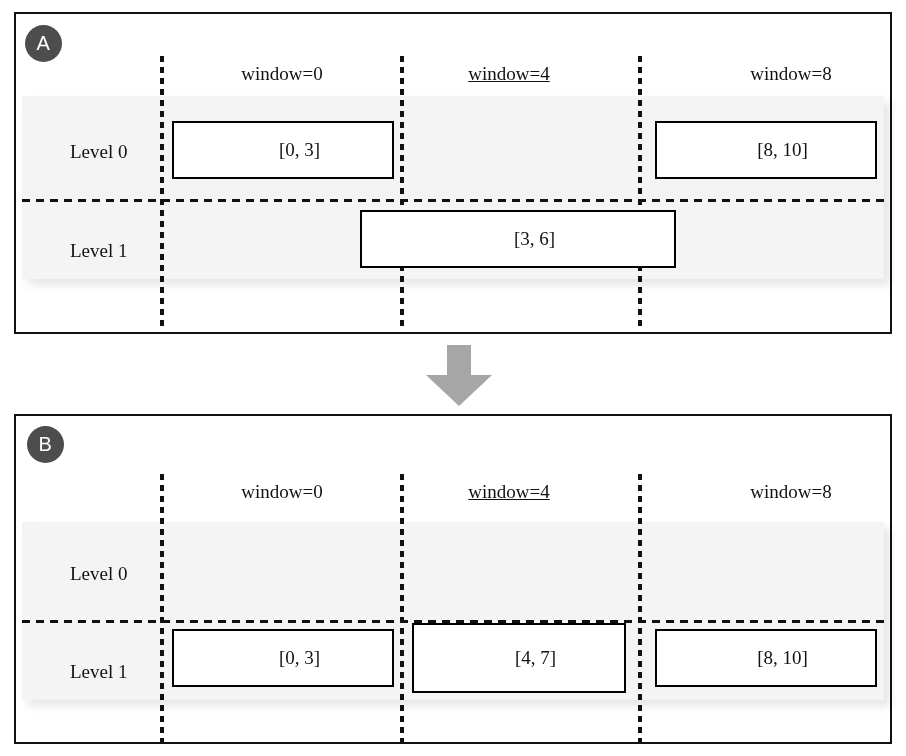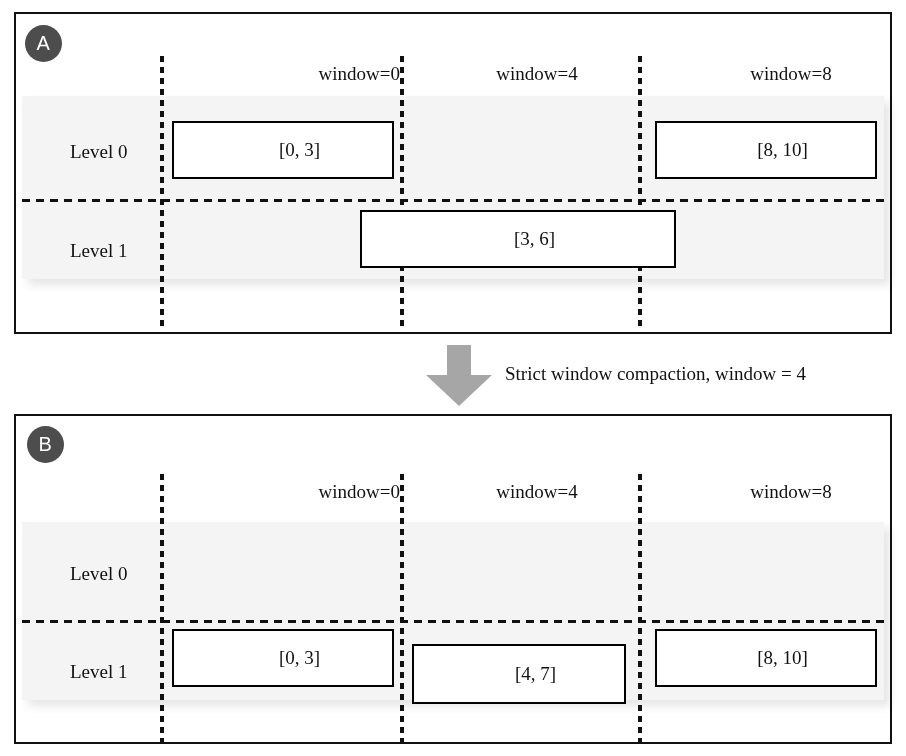--- a/index.html
+++ b/index.html
@@ -89,22 +89,22 @@
 
   
   .colhead {
     position: absolute;
     font-size: 19px;
     text-align: center;
     white-space: nowrap;
   }
   .colhead-a { top: 49px; }
   .colhead-b { top: 65px; }
-  .col0 { left: 148px; width: 236px; text-align: right; }
-  .col1 { left: 403px; width: 236px; }
+  .col0 { left: 148px; width: 236px; }
+  .col1 { left: 375px; width: 236px; text-decoration: underline; }
   .col2 { left: 655px; width: 240px; }
 
   
   .levlabel {
     position: absolute;
     font-size: 19px;
     white-space: nowrap;
     left: 30px;
     width: 112px;
     margin-left: 24px;
@@ -129,21 +129,21 @@
     padding-left: 33px;
   }
 
   
   #a-l0-b0 { left: 156px; top: 107px; width: 222px; height: 58px; }
   #a-l0-b1 { left: 639px; top: 107px; width: 222px; height: 58px; }
   #a-l1-b0 { left: 344px; top: 196px; width: 316px; height: 58px; }
 
   
   #b-l1-b0 { left: 156px; top: 213px; width: 222px; height: 58px; }
-  #b-l1-b1 { left: 396px; top: 228px; width: 214px; height: 60px; }
+  #b-l1-b1 { left: 396px; top: 207px; width: 214px; height: 70px; }
   #b-l1-b2 { left: 639px; top: 213px; width: 222px; height: 58px; }
 
   
   #arrow {
     position: absolute;
     left: 426px;
     top: 345px;
     width: 66px;
     height: 61px;
   }
@@ -182,21 +182,20 @@
 
     <div class="ivbox" id="a-l0-b0">[0, 3]</div>
     <div class="ivbox" id="a-l0-b1">[8, 10]</div>
     <div class="ivbox" id="a-l1-b0">[3, 6]</div>
   </div>
 
   <svg id="arrow" viewBox="0 0 66 61">
     <polygon points="21,0 45,0 45,30 66,30 33,61 0,30 21,30" fill="#a6a6a6"></polygon>
   </svg>
 
-  <div id="transition-caption">Strict window compaction, window = 4</div>
 
   <div class="panel" id="panel-b">
 
     <div class="badge" id="badge-b">B</div>
 
     <div class="band" id="band-b"></div>
 
     <div class="vsep vsep-b vsep-c0"></div>
     <div class="vsep vsep-b vsep-c1"></div>
     <div class="vsep vsep-b vsep-c2"></div>

